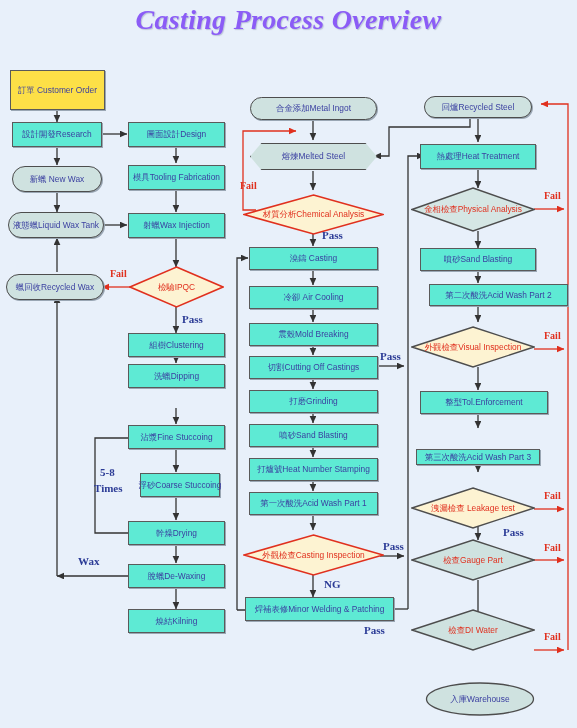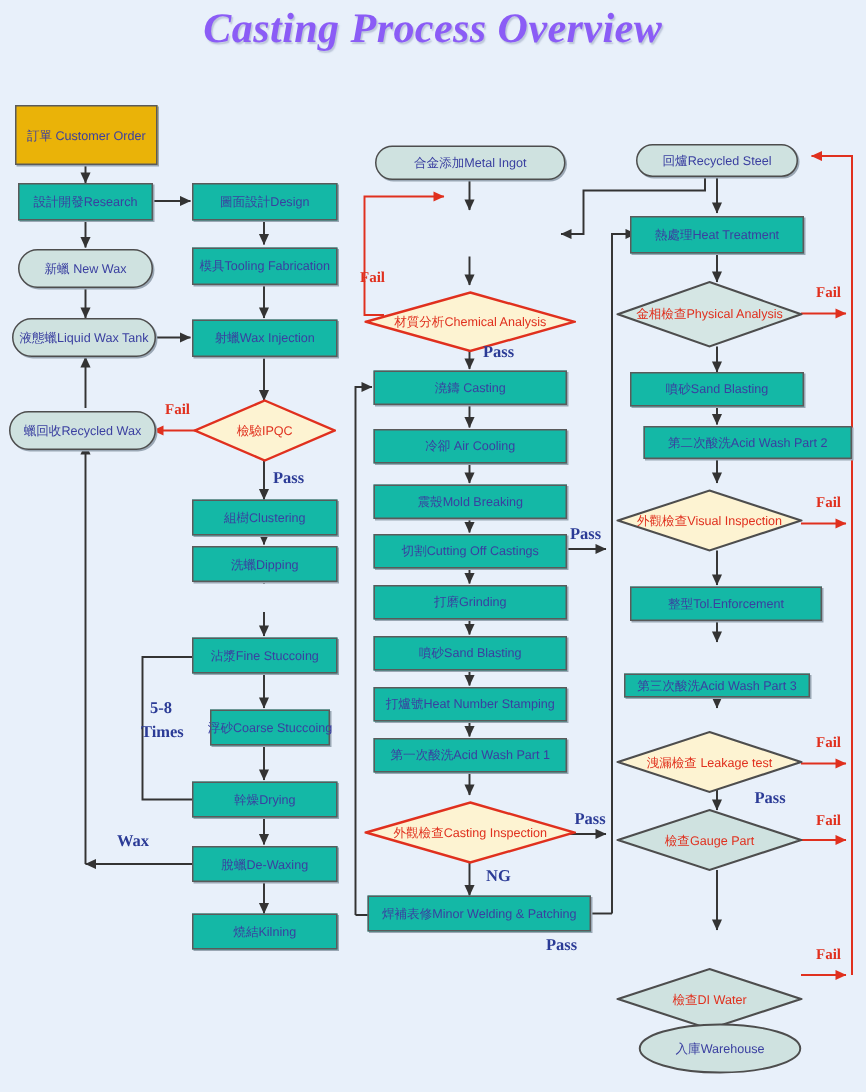--- a/index.html
+++ b/index.html
@@ -19,36 +19,36 @@
     color:#8b5cf6;letter-spacing:.3px;
     text-shadow:1px 1px 1px rgba(150,160,190,.55);
   }
   
   .node{position:absolute;box-sizing:border-box;display:flex;align-items:center;justify-content:center;text-align:center;}
   .node .lbl{
     font-size:8.4px;line-height:1.05;color:#3a3fa0;white-space:nowrap;
     font-family:"Liberation Sans","DejaVu Sans",sans-serif;
   }
   .proc{
-    background:#14b8a6;border:1.2px solid #5a5a5a;
+    background:#5eead4;border:1.2px solid #5a5a5a;
     box-shadow:1px 1px 0 #9aa7b4;
   }
   .term{
     background:#cfe2e0;border:1.2px solid #4d4d4d;border-radius:999px;
     box-shadow:1px 1px 0 #9aa7b4;
     align-items:center;
   }
   
   .hexa{
     background:#cfe2e0;border:1.2px solid #4d4d4d;
     clip-path:polygon(9% 0,91% 0,100% 50%,91% 100%,9% 100%,0 50%);
   }
   
   .doc{
-    background:#eab308;border:1.2px solid #5a5a5a;
+    background:#fde047;border:1.2px solid #5a5a5a;
     box-shadow:1px 1px 0 #9aa7b4;
   }
   
   .dia{position:absolute;}
   .dia .shape{position:absolute;left:0;top:0;width:100%;height:100%;}
   .dia .lblwrap{position:absolute;left:0;top:0;width:100%;height:100%;
     display:flex;align-items:center;justify-content:center;}
   .dia .lbl{font-size:8.4px;}
   .lbl-red{color:#e0301e;}
   
@@ -207,20 +207,23 @@
   <div class="node proc" style="left:128px;top:564px;width:97px;height:24px;">
     <span class="lbl">脫蠟De-Waxing</span>
   </div>
   <div class="node proc" style="left:128px;top:609px;width:97px;height:24px;">
     <span class="lbl">燒結Kilning</span>
   </div>
 
   <div class="node term" style="left:250px;top:97px;width:127px;height:23px;">
     <span class="lbl">合金添加Metal Ingot</span>
   </div>
+  <div class="node hexa" style="left:250px;top:143px;width:127px;height:27px;">
+    <span class="lbl">熔煉Melted Steel</span>
+  </div>
 
   <div class="dia" style="left:243px;top:194px;width:141px;height:41px;">
     <svg class="shape" viewBox="0 0 141 41" preserveAspectRatio="none">
       <polygon points="70.5,1 140,20.5 70.5,40 1,20.5" fill="#fdf3d2" stroke="#e0301e" stroke-width="1.6"></polygon>
     </svg>
     <div class="lblwrap">
         <span class="lbl lbl-red">材質分析Chemical Analysis</span>
       </div>
   </div>
 
@@ -312,21 +315,21 @@
 
   <div class="dia" style="left:411px;top:539px;width:124px;height:42px;">
     <svg class="shape" viewBox="0 0 124 42" preserveAspectRatio="none">
       <polygon points="62,1 123,21 62,41 1,21" fill="#cfe2e0" stroke="#4d4d4d" stroke-width="1.4"></polygon>
     </svg>
     <div class="lblwrap">
         <span class="lbl lbl-red">檢查Gauge Part</span>
       </div>
   </div>
 
-  <div class="dia" style="left:411px;top:645px;width:124px;height:42px;">
+  <div class="dia" style="left:411px;top:609px;width:124px;height:42px;">
     <svg class="shape" viewBox="0 0 124 42" preserveAspectRatio="none">
       <polygon points="62,1 123,21 62,41 1,21" fill="#cfe2e0" stroke="#4d4d4d" stroke-width="1.4"></polygon>
     </svg>
     <div class="lblwrap">
         <span class="lbl lbl-red">檢查DI Water</span>
       </div>
   </div>
 
   <div class="node" style="left:425px;top:682px;width:110px;height:34px;">
     <svg class="shape" style="position:absolute;left:0;top:0;width:100%;height:100%" viewBox="0 0 110 34" preserveAspectRatio="none">

